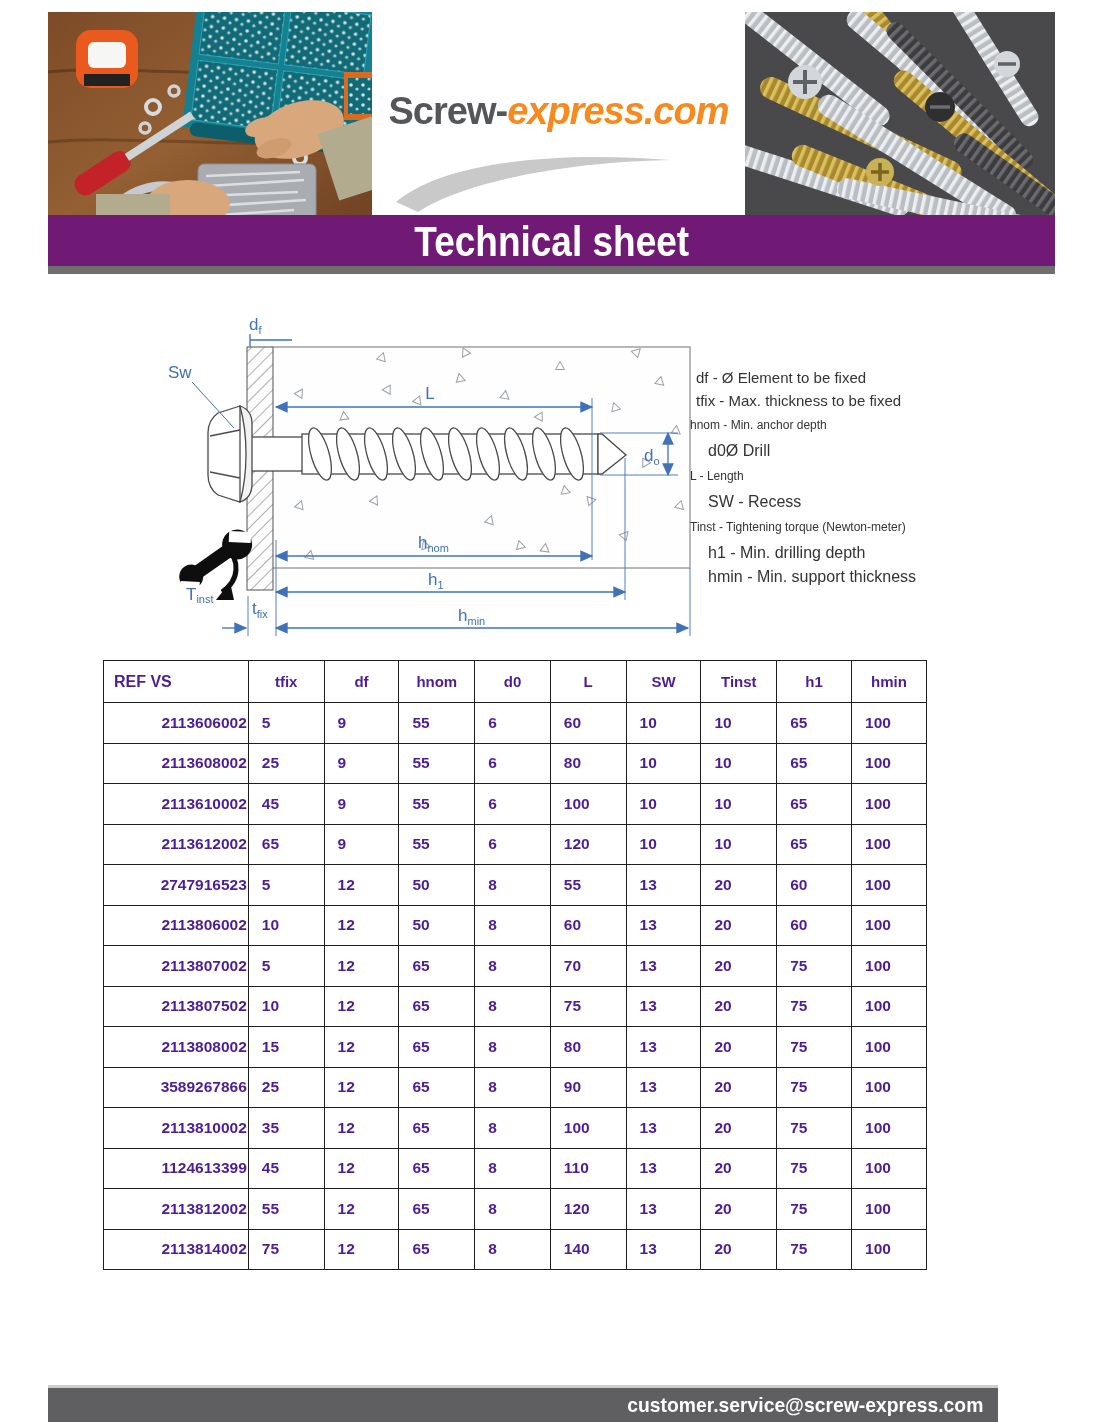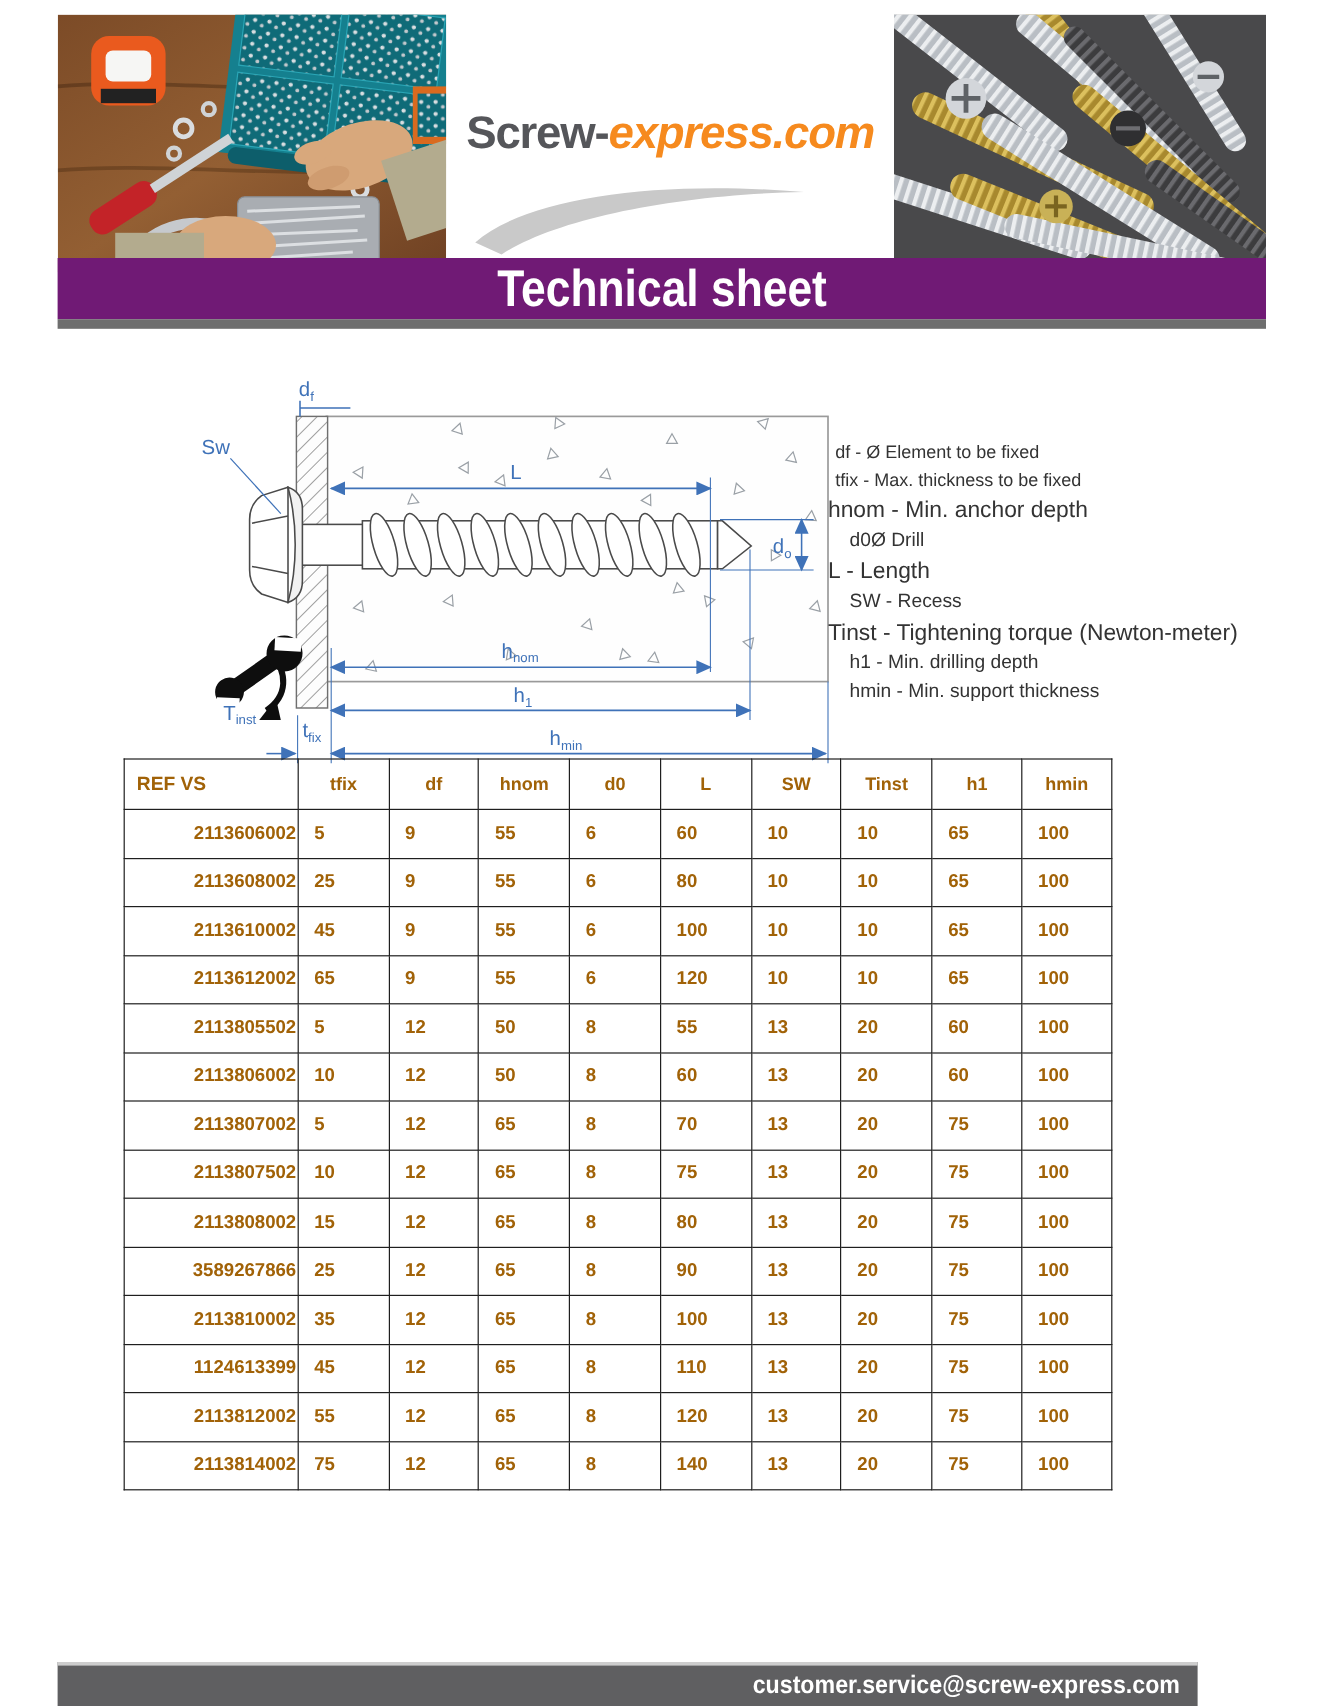--- a/index.html
+++ b/index.html
@@ -22,25 +22,25 @@
   .banner-title{color:#fff;font-size:43px;font-weight:bold;letter-spacing:0px;
                 transform:scaleX(.86);transform-origin:center;}
   .gray-strip{position:absolute;left:48px;top:266px;width:1007px;height:8px;background:#6e6e6e;}
   
   .diagram-svg{position:absolute;left:140px;top:300px;}
   text.dim{fill:#3f72b8;font-family:"Liberation Sans",sans-serif;font-size:17px;}
   text.dim .sub{font-size:11px;}
   .legend{position:absolute;left:688px;top:366px;width:390px;color:#333;}
   .legend .sm{font-size:15px;line-height:23px;padding-left:8px;}
   .legend .md{font-size:16px;line-height:24px;padding-left:4px;margin-left:16px;}
-  .legend .lg{font-size:19px;line-height:27px;padding-left:2px;}
+  .legend .lg{font-size:12px;line-height:27px;padding-left:2px;}
   .legend div{white-space:nowrap;}
   
-  .spec-table{position:absolute;left:103px;top:632px;width:824px;border-collapse:collapse;
-              font-size:15.5px;font-weight:bold;color:#a16207;}
+  .spec-table{position:absolute;left:103px;top:660px;width:824px;border-collapse:collapse;
+              font-size:15.5px;font-weight:bold;color:#4c1d95;}
   .spec-table th,.spec-table td{border:1.6px solid #1f1f1f;}
   .spec-table thead th{height:39px;text-align:center;font-size:15px;}
   .spec-table thead th.th-ref{text-align:left;padding-left:10px;font-size:16px;}
   .spec-table td{height:37.5px;text-align:left;padding-left:13px;}
   .spec-table td.ref-cell{padding-left:9px;text-align:right;}
   
   .footer{position:absolute;left:48px;top:1385px;width:950px;height:37px;background:#5f5f61;
           border-top:3px solid #cdcdcd;box-sizing:border-box;display:flex;align-items:center;
           justify-content:flex-end;}
   .footer-email{color:#fff;font-size:21px;font-weight:bold;padding-right:16px;
@@ -366,21 +366,21 @@
           <td class="val-cell">9</td>
           <td class="val-cell">55</td>
           <td class="val-cell">6</td>
           <td class="val-cell">120</td>
           <td class="val-cell">10</td>
           <td class="val-cell">10</td>
           <td class="val-cell">65</td>
           <td class="val-cell">100</td>
         </tr>
         <tr>
-          <td class="ref-cell">2113805502</td>
+          <td class="ref-cell">2747916523</td>
           <td class="val-cell">5</td>
           <td class="val-cell">12</td>
           <td class="val-cell">50</td>
           <td class="val-cell">8</td>
           <td class="val-cell">55</td>
           <td class="val-cell">13</td>
           <td class="val-cell">20</td>
           <td class="val-cell">60</td>
           <td class="val-cell">100</td>
         </tr>

